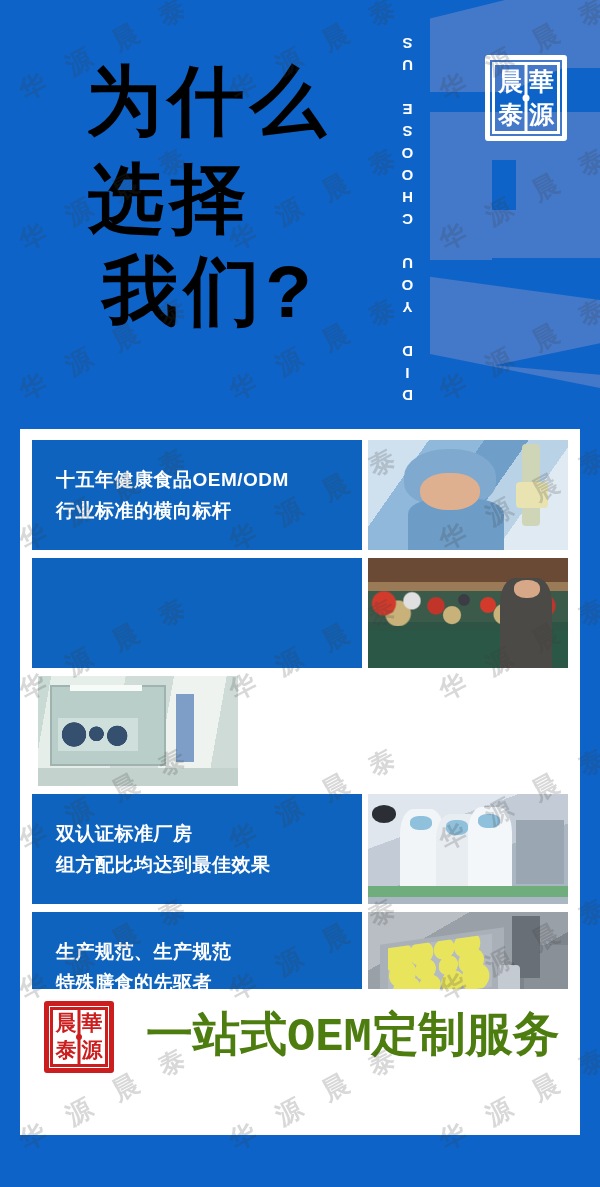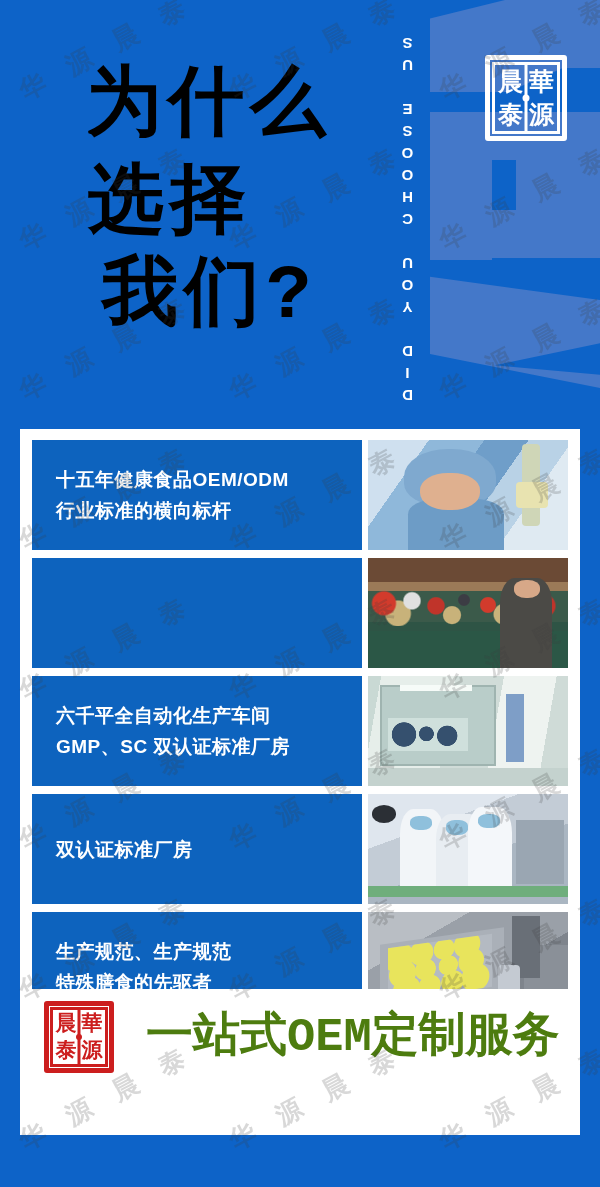--- a/index.html
+++ b/index.html
@@ -334,38 +334,35 @@
           <div class="ph ph2">
             <div class="g2"></div>
               <div class="g1"></div>
               <div class="g3"></div>
               <div class="g4"></div>
           </div>
         </div>
       </div>
 
       <div class="card">
-        <div class="card-text">
-          <span>六千平全自动化生产车间</span>
-          <span>GMP、SC 双认证标准厂房</span>
-        </div>
         <div class="card-img">
           <div class="ph ph3">
             <div class="g1"></div>
               <div class="g2"></div>
               <div class="g3"></div>
               <div class="g4"></div>
               <div class="g5"></div>
           </div>
         </div>
       </div>
 
       <div class="card">
         <div class="card-text">
           <span>双认证标准厂房</span>
+          <span>组方配比均达到最佳效果</span>
         </div>
         <div class="card-img">
           <div class="ph ph4">
             <div class="g9"></div>
               <div class="g7"></div>
               <div class="g1"></div>
               <div class="g2"></div>
               <div class="g3"></div>
             <div class="g4"></div>
               <div class="g5"></div>

